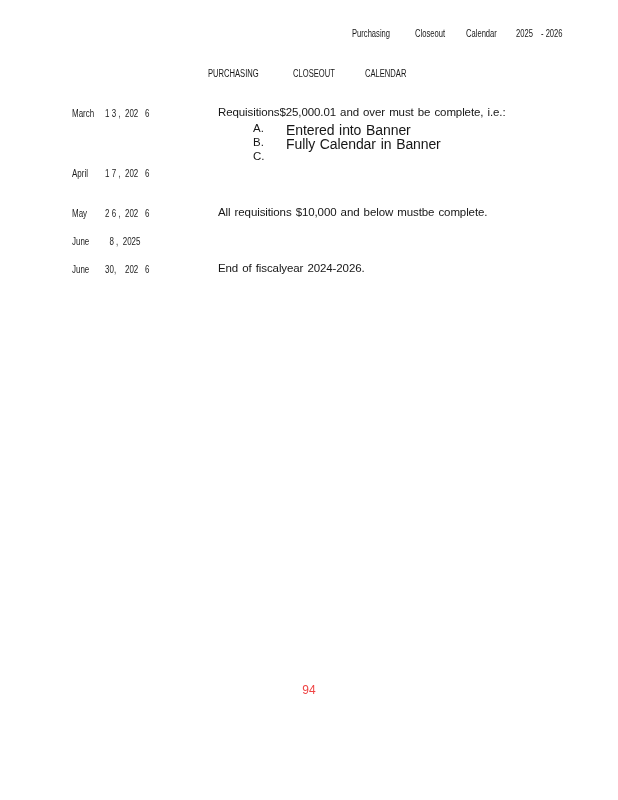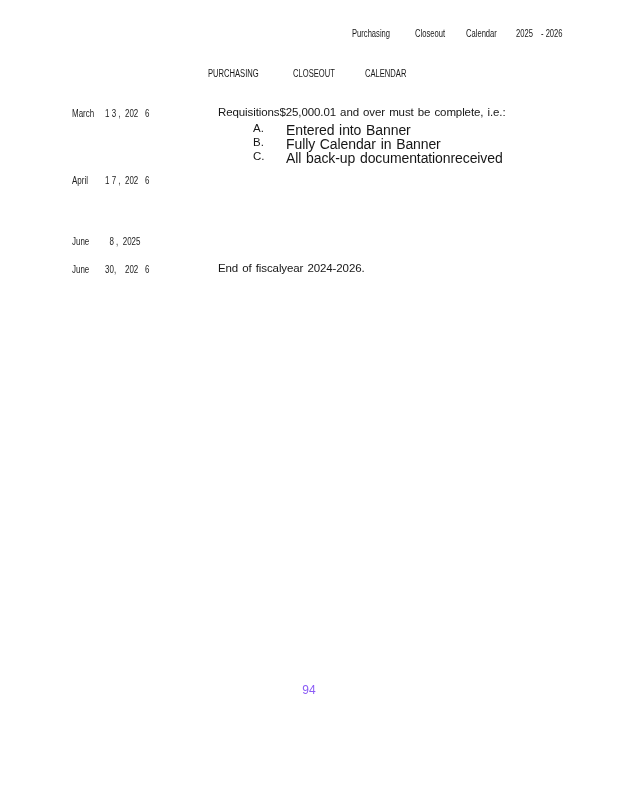--- a/index.html
+++ b/index.html
@@ -71,21 +71,21 @@
     white-space: pre;
     color: #161616;
   }
   .page-number {
     position: absolute;
     left: 0;
     top: 683px;
     width: 618px;
     text-align: center;
     font-size: 12px;
-    color: #8b5cf6;
+    color: #ef4444;
   }
 </style>
 </head>
 <body>
 
 <div class="page">
 
   <div>
     <span class="hdr-word cond" style="left:352px">Purchasing</span>
     <span class="hdr-word cond" style="left:415px">Closeout</span>
@@ -108,28 +108,32 @@
   <div class="subitem" style="top:122px">
     <span class="sub-label">A.</span>
     <span class="sub-text">Entered into Banner</span>
   </div>
   <div class="subitem" style="top:136px">
     <span class="sub-label">B.</span>
     <span class="sub-text">Fully Calendar in Banner</span>
   </div>
   <div class="subitem" style="top:150px">
     <span class="sub-label">C.</span>
-    <span class="sub-text">All back-up documentationreceived</span>
   </div>
 
-  <div class="row" style="top:174px">
+  <div class="row" style="top:167px">
     <span class="month cond">April</span>
     <span class="date cond">1 7 ,  202   6</span>
   </div>
 
+  <div class="row" style="top:207px">
+    <span class="month cond">May</span>
+    <span class="date cond">2 6 ,  202   6</span>
+    <span class="desc">All requisitions $10,000 and below mustbe complete.</span>
+  </div>
 
   <div class="row" style="top:235px">
     <span class="month cond">June</span>
     <span class="date cond">  8 ,  2025</span>
   </div>
 
   <div class="row" style="top:263px">
     <span class="month cond">June</span>
     <span class="date cond">30,    202   6</span>
     <span class="desc">End of fiscalyear 2024-2026.</span>

